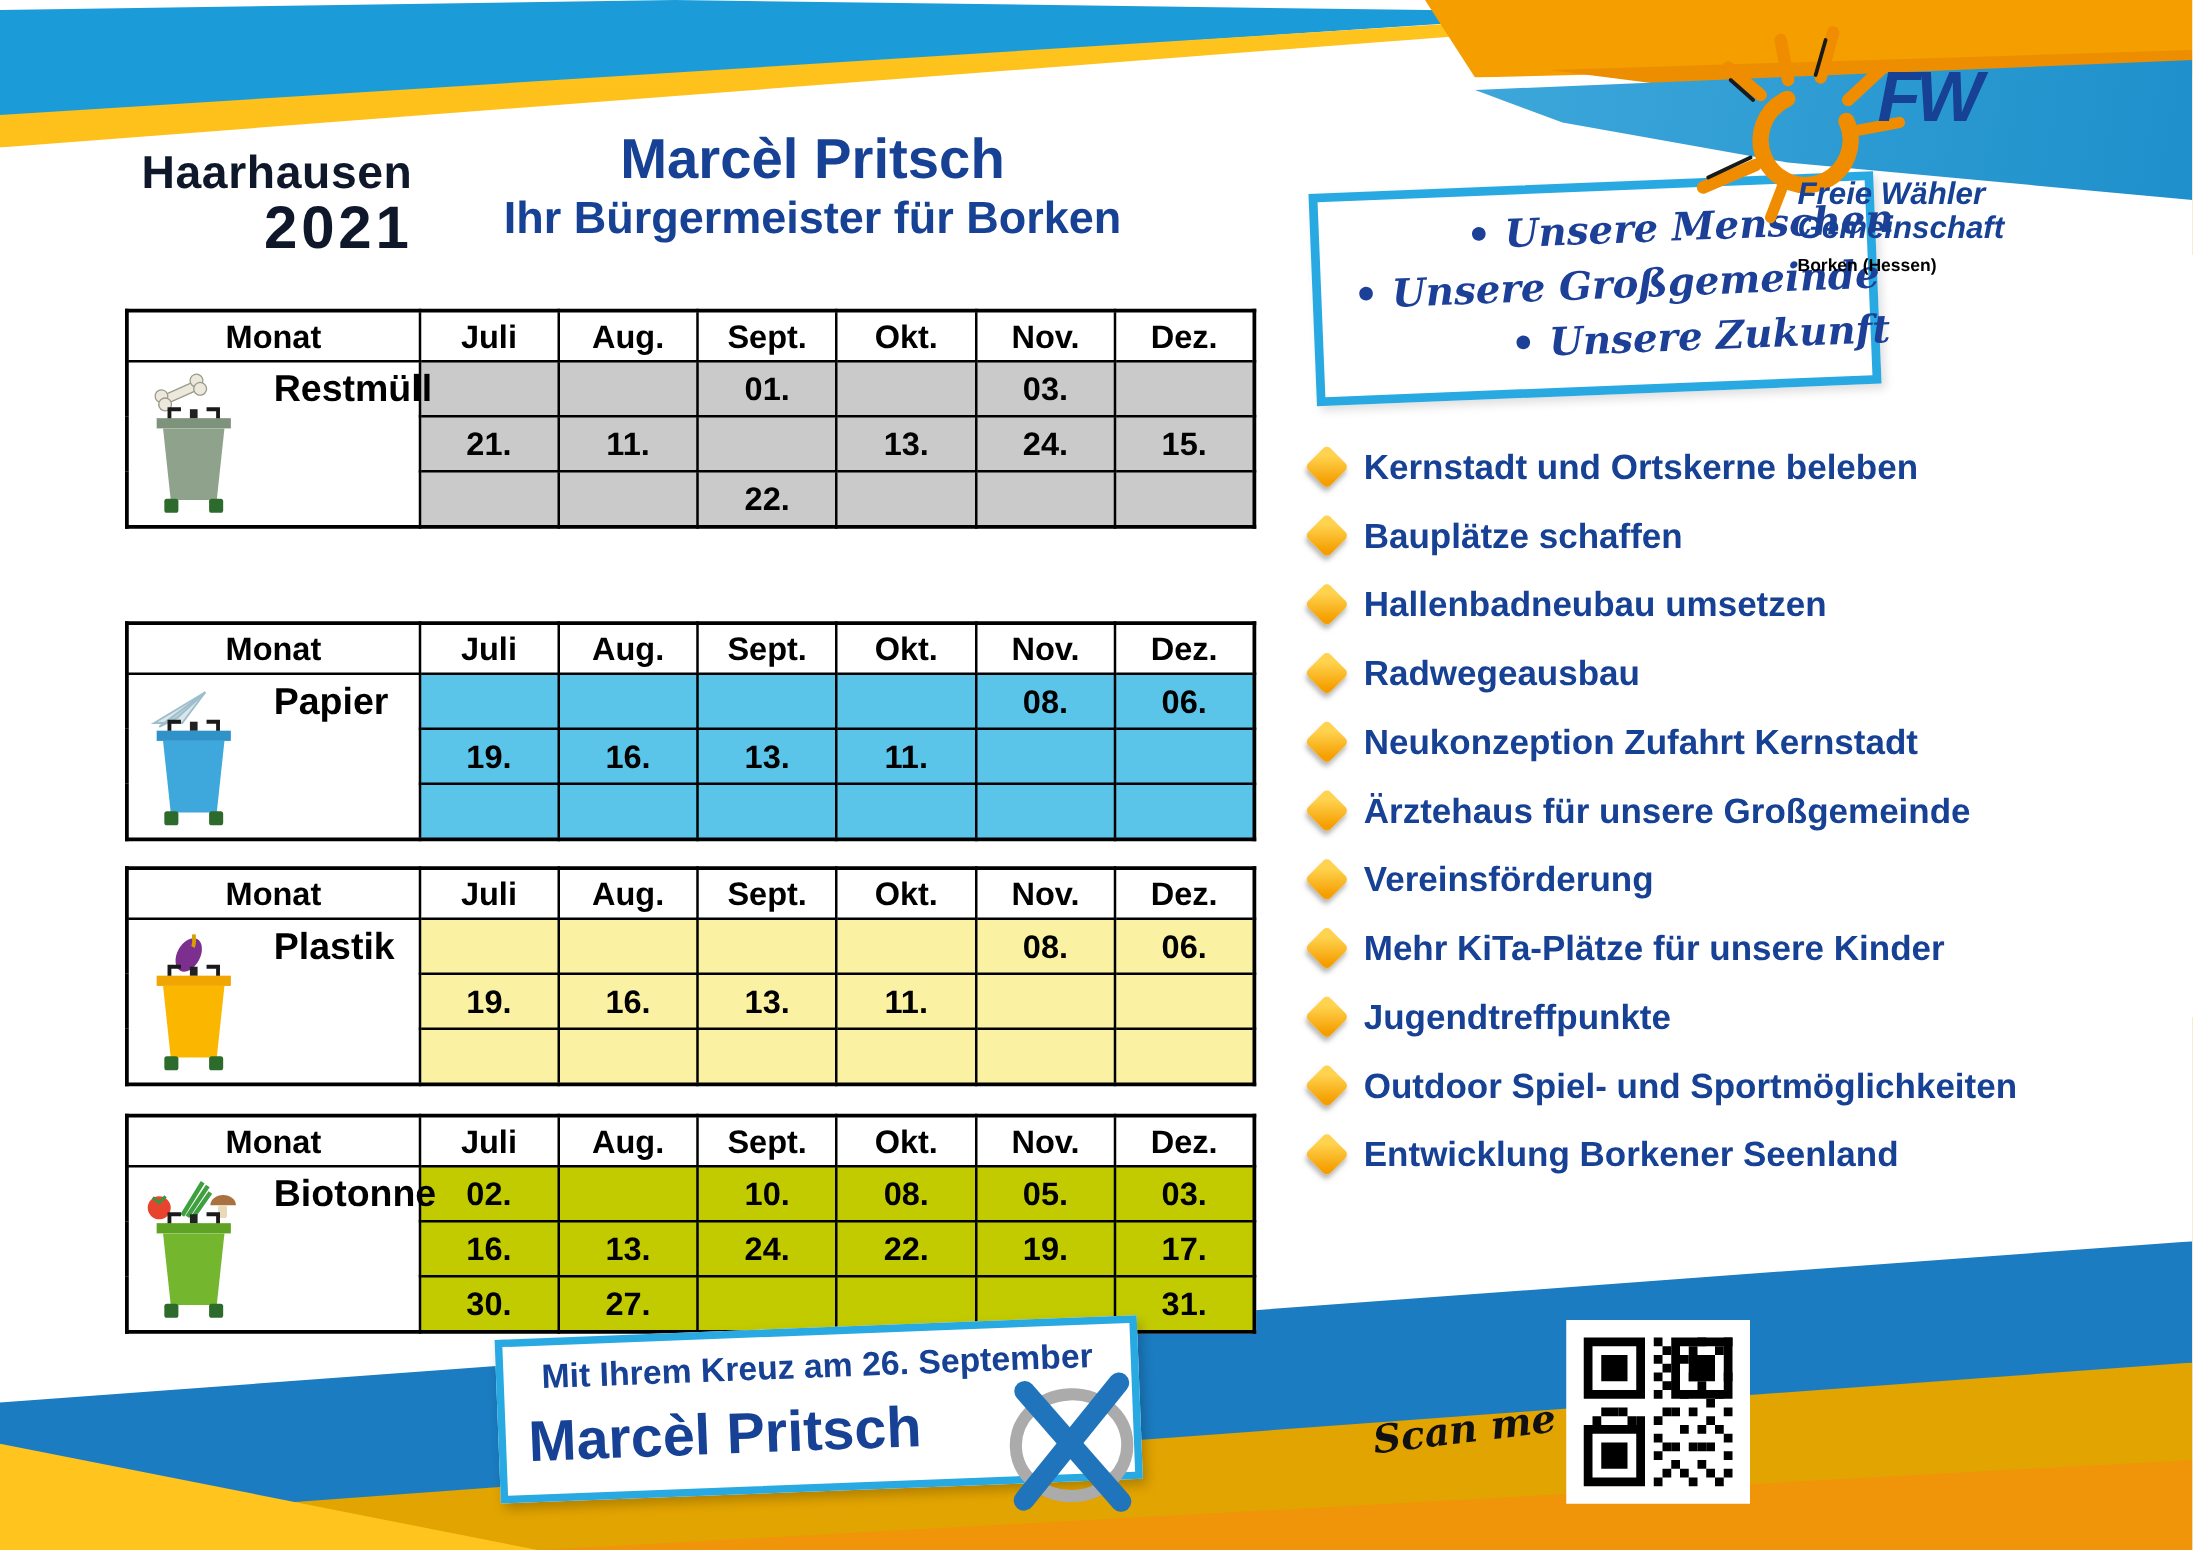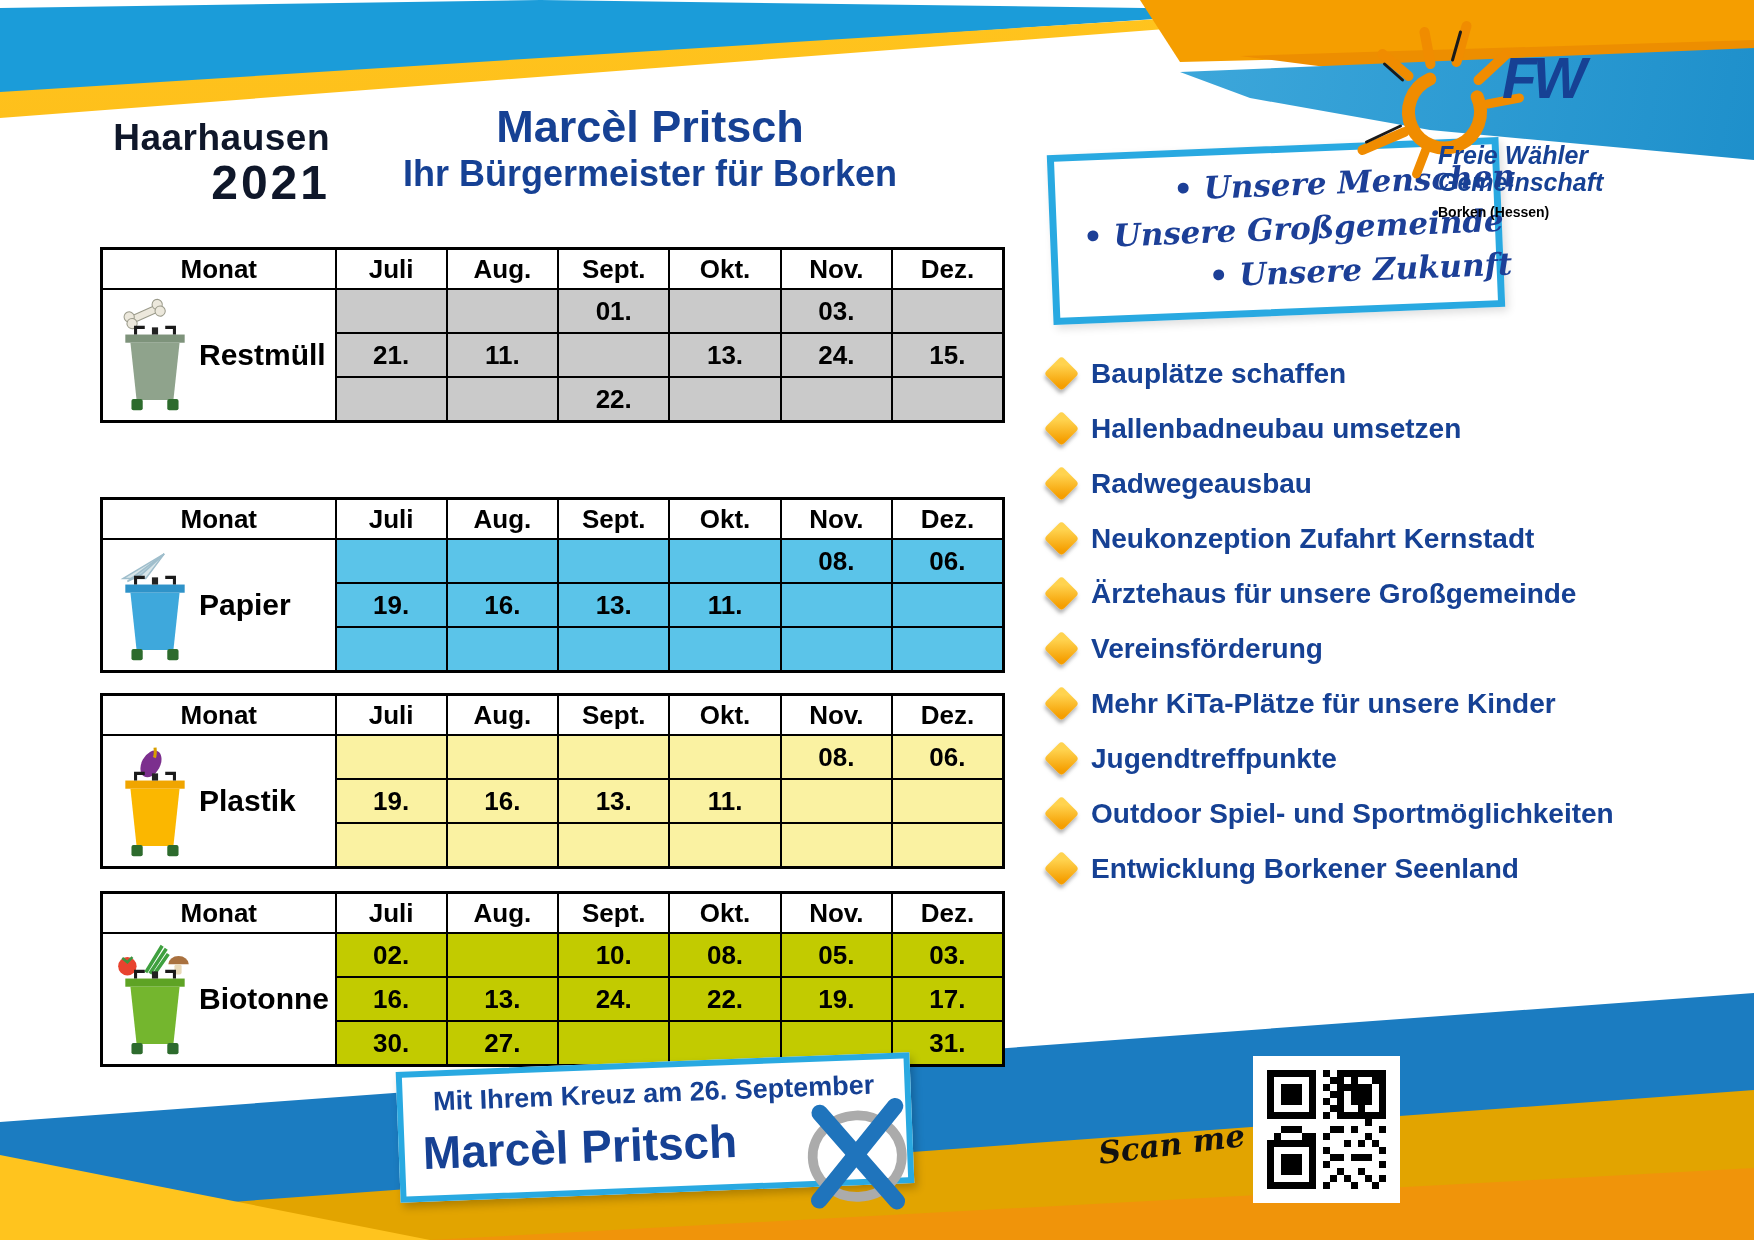--- a/index.html
+++ b/index.html
@@ -43,21 +43,21 @@
       color:#1C3F97;line-height:44px;white-space:nowrap;}
   .s0{margin-left:118px;}.s1{margin-left:26px;}.s2{margin-left:150px;}
 
   
   .cal{position:absolute;left:100px;z-index:2;}
   .cal table{border-collapse:collapse;table-layout:fixed;width:902px;background:#fff;border:3.5px solid #000;margin-top:15px;}
   .cal th,.cal td{border:2.5px solid #000;padding:0;}
   .cal thead th{height:38px;font-size:26px;font-weight:800;background:#fff;text-align:center;color:#000;}
   .cal td.d{height:42px;background:var(--cell,#ddd);font-size:26px;font-weight:800;text-align:center;color:#000;}
   .cal td.label-cell{background:#fff;}
-  .label-wrap{display:flex;align-items:center;padding-left:8px;gap:0;}
+  .label-wrap{display:flex;padding-left:8px;gap:20px;}
   .bin{width:88px;height:120px;flex:0 0 auto;}
   .wlabel{font-size:30px;font-weight:800;color:#000;white-space:nowrap;}
   .hm{stroke:#1a1a1a;stroke-width:3;fill:none;}
   .wheel{fill:#2D6B2D;}
 
   
   .agenda{position:absolute;left:1046px;top:346px;z-index:2;display:flex;flex-direction:column;}
   .agenda-item{display:flex;align-items:center;height:55px;gap:17px;}
   .diamond{width:25px;height:25px;border-radius:4px;flex:0 0 auto;margin-left:3px;
       background:linear-gradient(135deg,#FFD34F 25%,var(--diamond-gold,#F59E00) 85%);
@@ -407,20 +407,24 @@
             <td class="d"></td>
             <td class="d"></td>
             <td class="d"></td>
             <td class="d">31.</td>
           </tr>
       </tbody>
     </table>
   </div>
 
   <div class="agenda">
+      <div class="agenda-item">
+        <span class="diamond"></span>
+        <span class="agenda-label">Kernstadt und Ortskerne beleben</span>
+      </div>
       <div class="agenda-item">
         <span class="diamond"></span>
         <span class="agenda-label">Bauplätze schaffen</span>
       </div>
       <div class="agenda-item">
         <span class="diamond"></span>
         <span class="agenda-label">Hallenbadneubau umsetzen</span>
       </div>
       <div class="agenda-item">
         <span class="diamond"></span>

